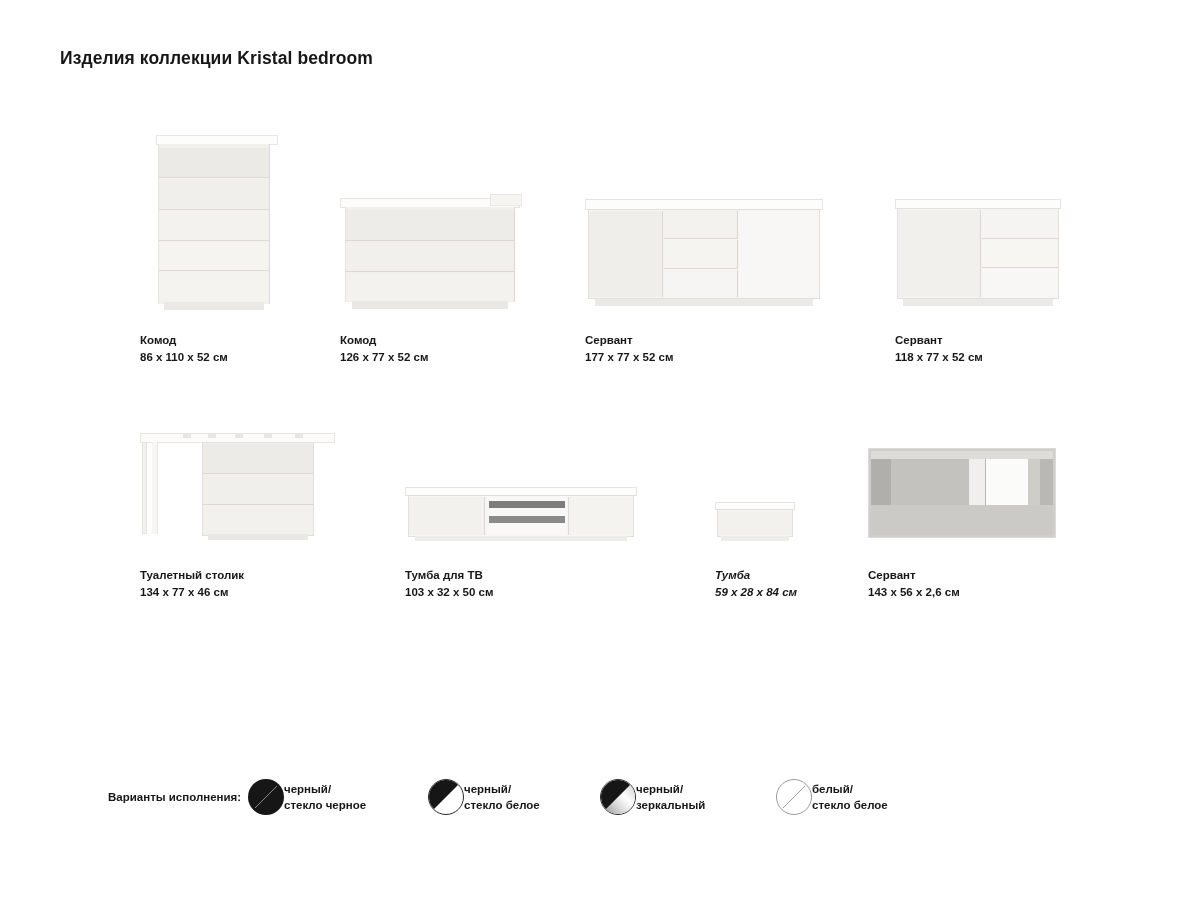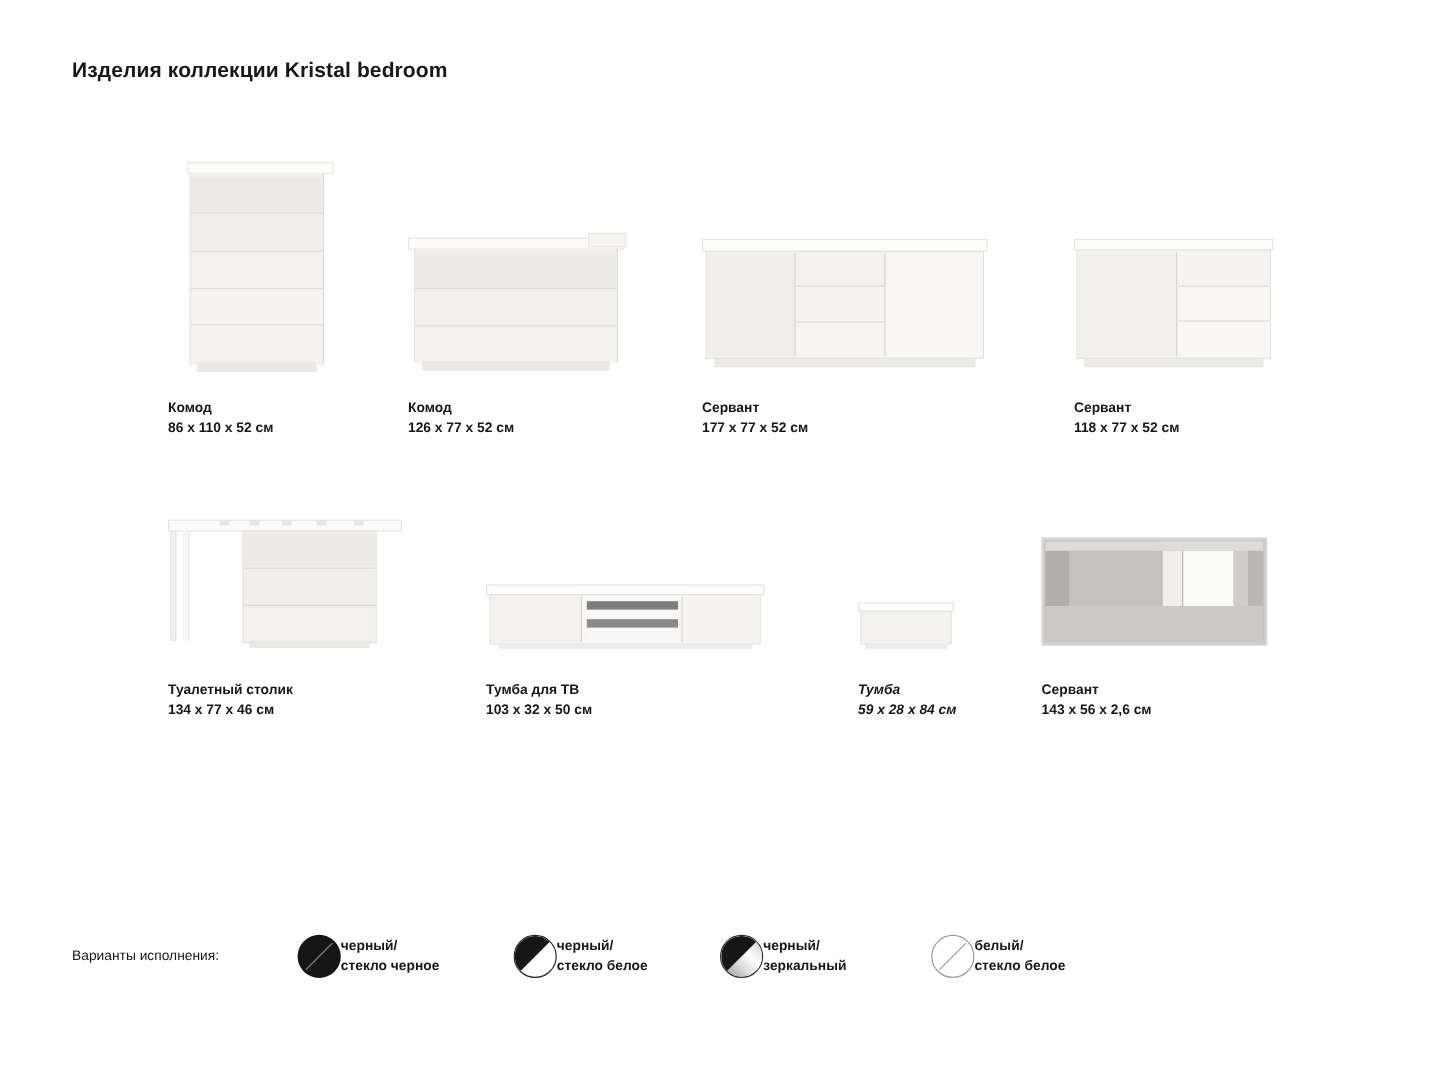--- a/index.html
+++ b/index.html
@@ -54,23 +54,24 @@
   
   .legend {
     position: absolute;
     left: 60px;
     top: 779px;
     display: flex;
     align-items: center;
   }
   .legend-title {
     font-size: 11.5px;
-    font-weight: normal;
+    font-weight: bold;
     color: #171717;
     white-space: nowrap;
+    margin-left: 48px;
   }
   .legend-item {
     position: absolute;
     display: flex;
     align-items: center;
     top: 0;
   }
   .swatch {
     width: 36px;
     height: 36px;

